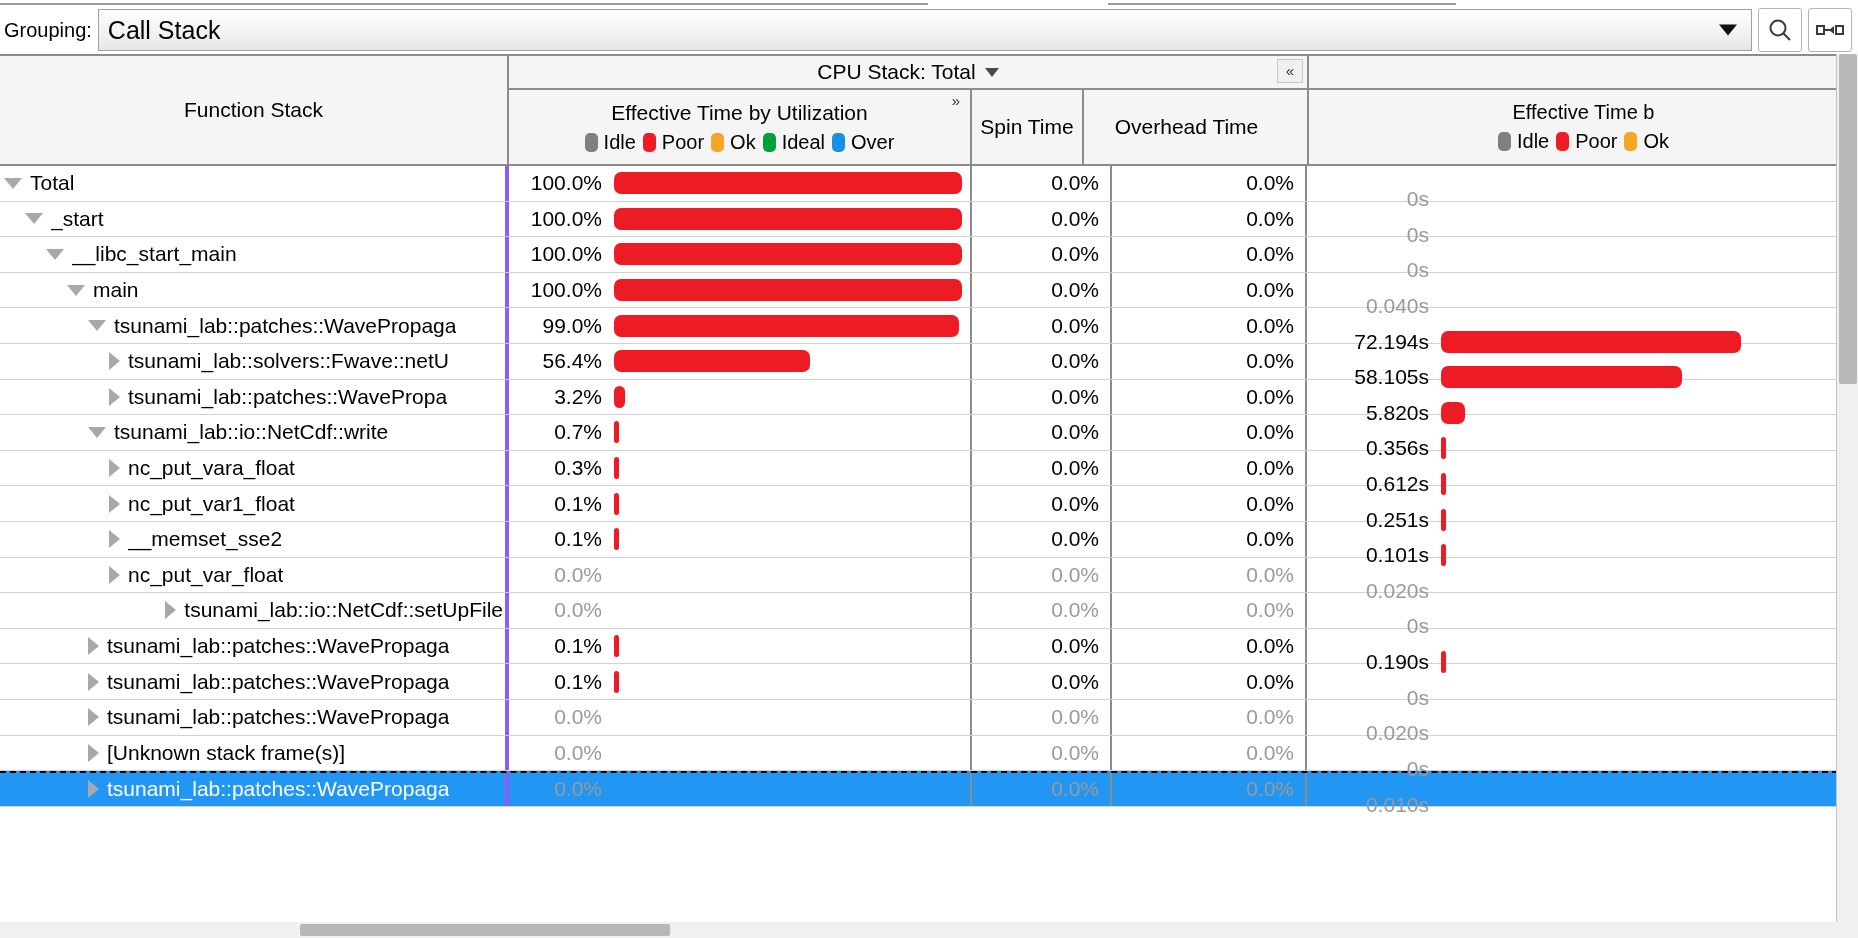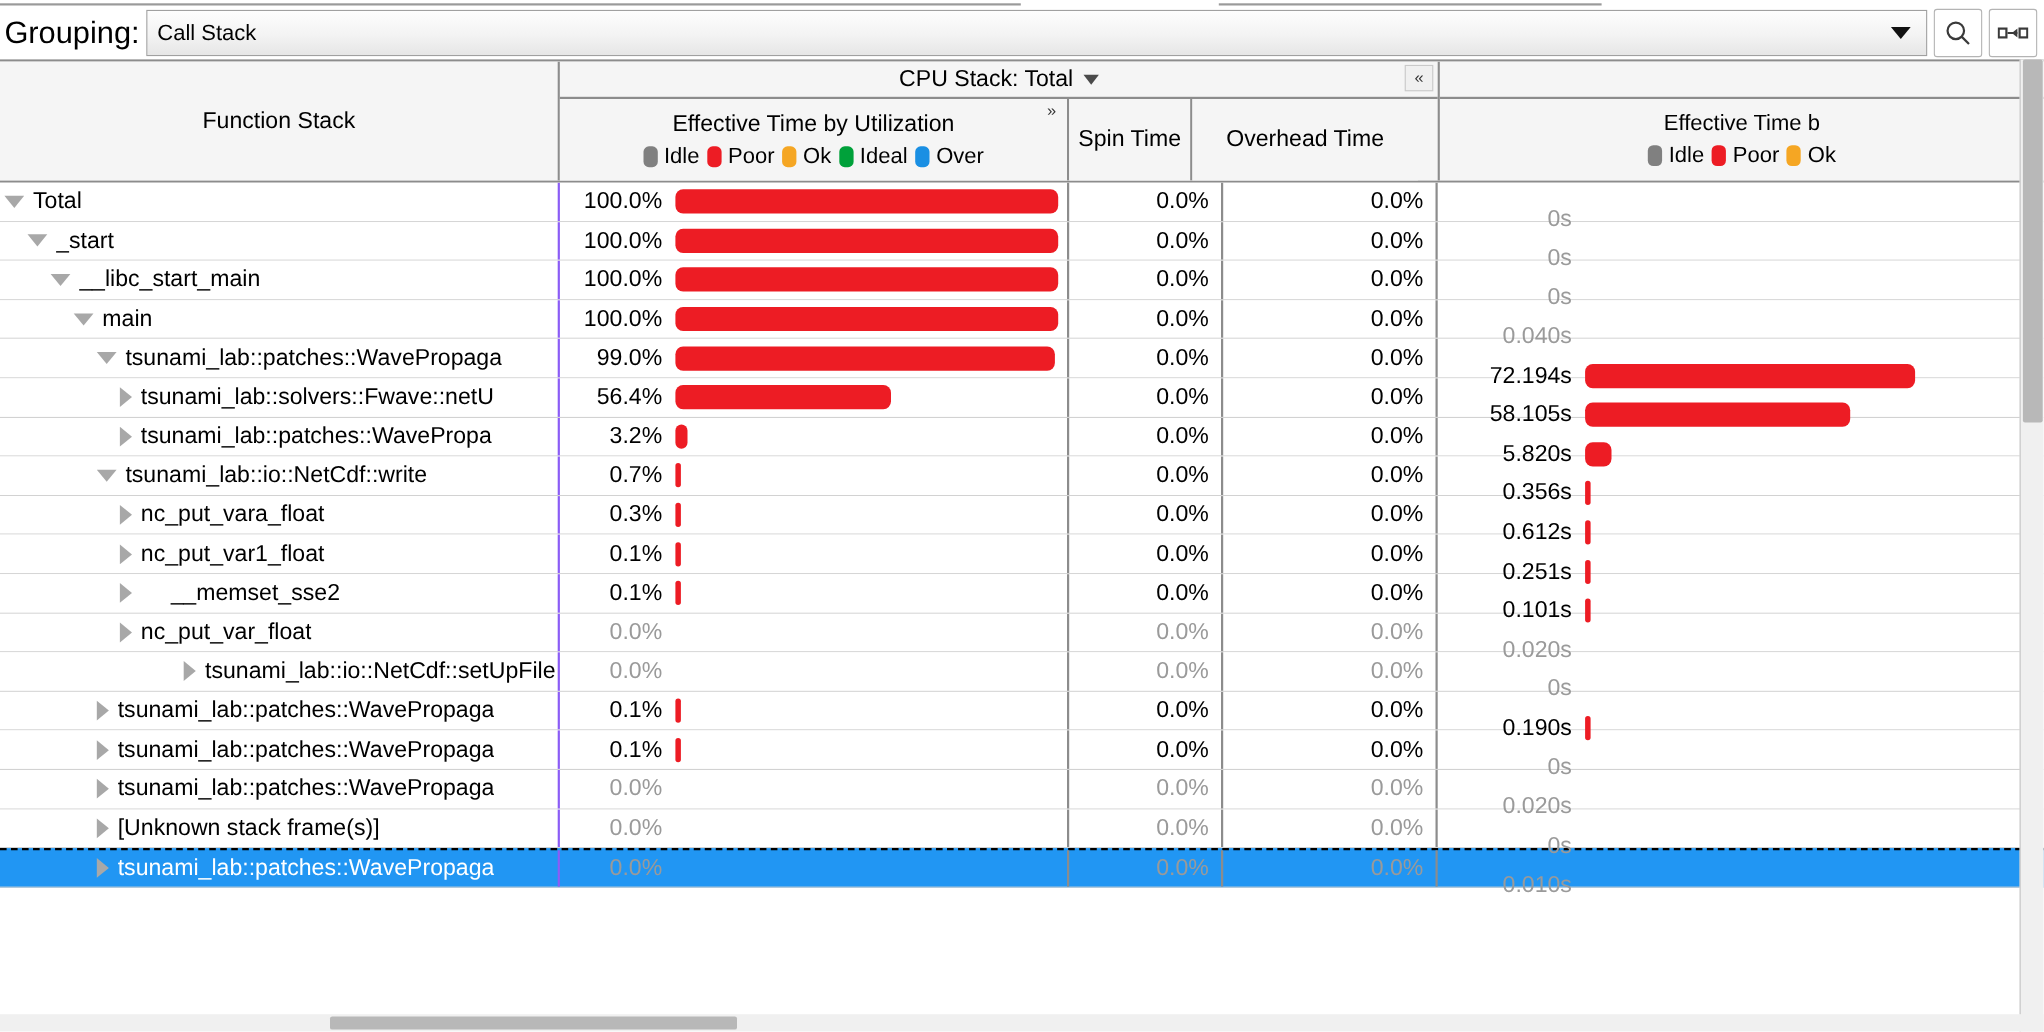--- a/index.html
+++ b/index.html
@@ -43,35 +43,35 @@
     position: absolute;
     left: 0; top: 6px;
     width: 1858px; height: 48px;
     display: flex;
     align-items: center;
     background: #ffffff;
   }
   .toolbar-label {
     padding-left: 4px;
     padding-right: 6px;
-    font-size: 28px;
+    font-size: 20px;
     color: #000000;
     white-space: nowrap;
   }
   .grouping-select {
     flex: 1;
     height: 42px;
     box-sizing: border-box;
     border: 1px solid #a0a0a0;
     background: linear-gradient(to bottom, #fdfdfd 0%, #f3f3f3 55%, #e6e6e6 100%);
     display: flex;
     align-items: center;
     position: relative;
     padding-left: 9px;
-    font-size: 20px;
+    font-size: 25px;
     color: #000000;
     margin-right: 6px;
   }
   .grouping-caret {
     position: absolute;
     right: 14px;
     top: 50%;
     transform: translateY(-50%);
     width: 0; height: 0;
     border-left: 9px solid transparent;
@@ -246,21 +246,21 @@
     background: #ffffff;
   }
   .row.selected {
     background: #2196f3;
     color: #ffffff;
     border-top: 2px dashed #000000;
   }
   .c-fn {
     width: 509px;
     box-sizing: border-box;
-    border-right: 2px solid #8b5cf6;
+    border-right: 4px solid #8b5cf6;
     height: 100%;
     display: flex;
     align-items: center;
     overflow: hidden;
     white-space: nowrap;
     font-size: 21px;
     padding-right: 2px;
   }
   .tri {
     width: 0; height: 0;
@@ -680,21 +680,21 @@
           <div class="c-num spin">0.0%</div>
           <div class="c-num ovh">0.0%</div>
           <div class="c-eff2">
             <div class="t2">0.251s</div>
             <div class="bar2wrap">
               <div class="bar" style="background: rgb(237, 28, 36); width: 5px;"></div>
             </div>
           </div>
         </div>
         <div class="row">
-          <div class="c-fn" style="padding-left: 109px; gap: 27px;">
+          <div class="c-fn" style="padding-left: 109px;">
             <span class="tri right"></span>
             <span class="fn-label">__memset_sse2</span>
           </div>
           <div class="c-eff">
             <div class="pct">0.1%</div>
             <div class="barwrap">
               <div class="bar" style="background: rgb(237, 28, 36); width: 5px;"></div>
             </div>
           </div>
           <div class="c-num spin">0.0%</div>

